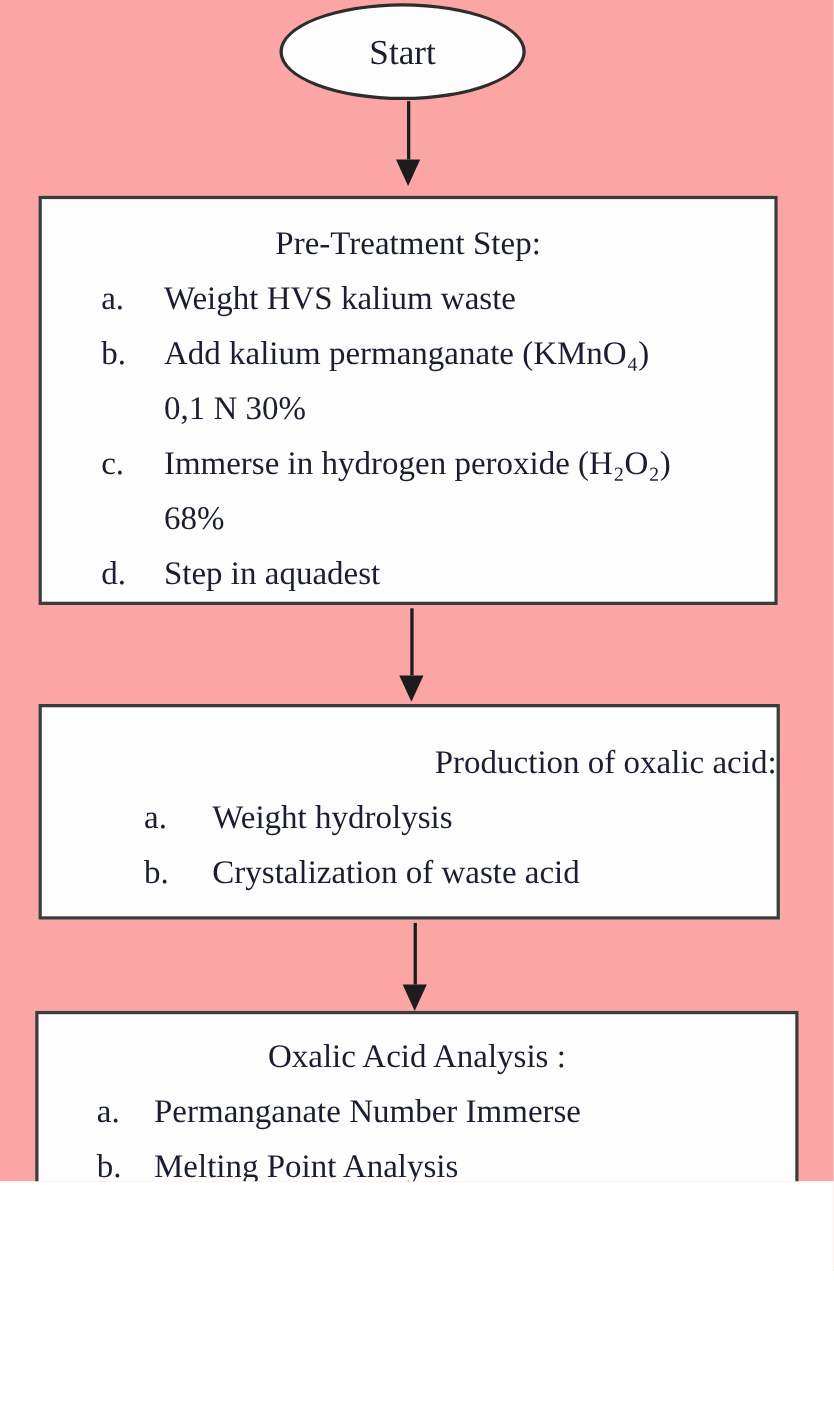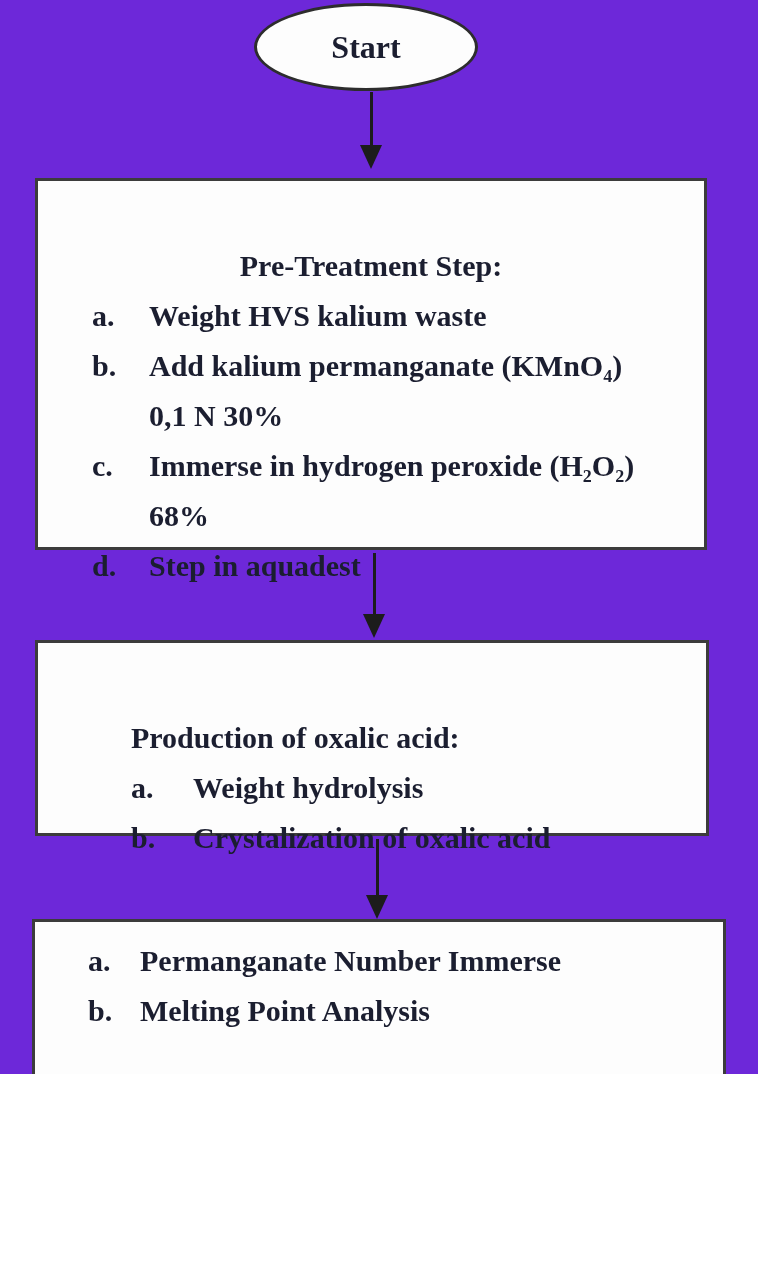--- a/index.html
+++ b/index.html
@@ -1,24 +1,23 @@
 <!DOCTYPE html>
 <html><head>
 <meta charset="utf-8">
 <style>
   html, body { margin: 0; padding: 0; background: #ffffff; }
   #canvas {
     position: relative;
     width: 758px;
     height: 1074px;
-    background: #6d28d9;
+    background: #fca5a5;
     font-family: "Liberation Serif", "DejaVu Serif", serif;
     color: #1b1e30;
     overflow: hidden;
-    font-weight: bold;
   }
 
   
   .terminator {
     position: absolute;
     border: 3px solid #2d2d2d;
     border-radius: 50%;
     background: #fdfdfd;
     display: flex;
     align-items: center;
@@ -35,23 +34,23 @@
     border: 3px solid #3c3c3c;
     background: #fdfdfd;
     box-sizing: border-box;
     font-size: 30px;
     line-height: 50px;
   }
   #box-pretreatment { left: 35px; top: 178px; width: 672px; height: 372px; padding-top: 16px; }
   #box-production   { left: 35px; top: 640px; width: 674px; height: 196px; padding-top: 26px; }
   #box-analysis     { left: 32px; top: 919px; width: 694px; height: 180px; padding-top: 14px; }
 
-  .box-title { white-space: pre-line; margin-top: 44px; }
+  .box-title { white-space: pre-line; }
   .title-center { text-align: center; }
-  #box-production .box-title { padding-left: 93px; text-align: left; }
+  #box-production .box-title { padding-left: 93px; text-align: right; }
 
   .step-list { }
   #box-pretreatment .step-list { padding-left: 54px; padding-right: 10px; }
   #box-production   .step-list { padding-left: 93px; padding-right: 10px; }
   #box-analysis     .step-list { padding-left: 53px; padding-right: 10px; }
 
   .step-item { display: flex; align-items: flex-start; }
   .item-marker { flex: 0 0 auto; }
   #box-pretreatment .item-marker { width: 57px; }
   #box-production   .item-marker { width: 62px; }
@@ -121,31 +120,32 @@
 
   <div id="box-production" class="process-box">
     <div class="box-title">Production of oxalic acid:</div>
     <div class="step-list">
       <div class="step-item">
         <span class="item-marker">a.</span>
         <span class="item-text">Weight hydrolysis</span>
       </div>
       <div class="step-item">
         <span class="item-marker">b.</span>
-        <span class="item-text">Crystalization of oxalic acid</span>
+        <span class="item-text">Crystalization of waste acid</span>
       </div>
     </div>
   </div>
 
   <div id="arrow-3" class="flow-arrow">
     <div class="arrow-shaft"></div>
     <div class="arrow-head"></div>
   </div>
 
   <div id="box-analysis" class="process-box">
+    <div class="box-title title-center">Oxalic Acid Analysis :</div>
     <div class="step-list">
       <div class="step-item">
         <span class="item-marker">a.</span>
         <span class="item-text">Permanganate Number Immerse</span>
       </div>
       <div class="step-item">
         <span class="item-marker">b.</span>
         <span class="item-text">Melting Point Analysis</span>
       </div>
     </div>

